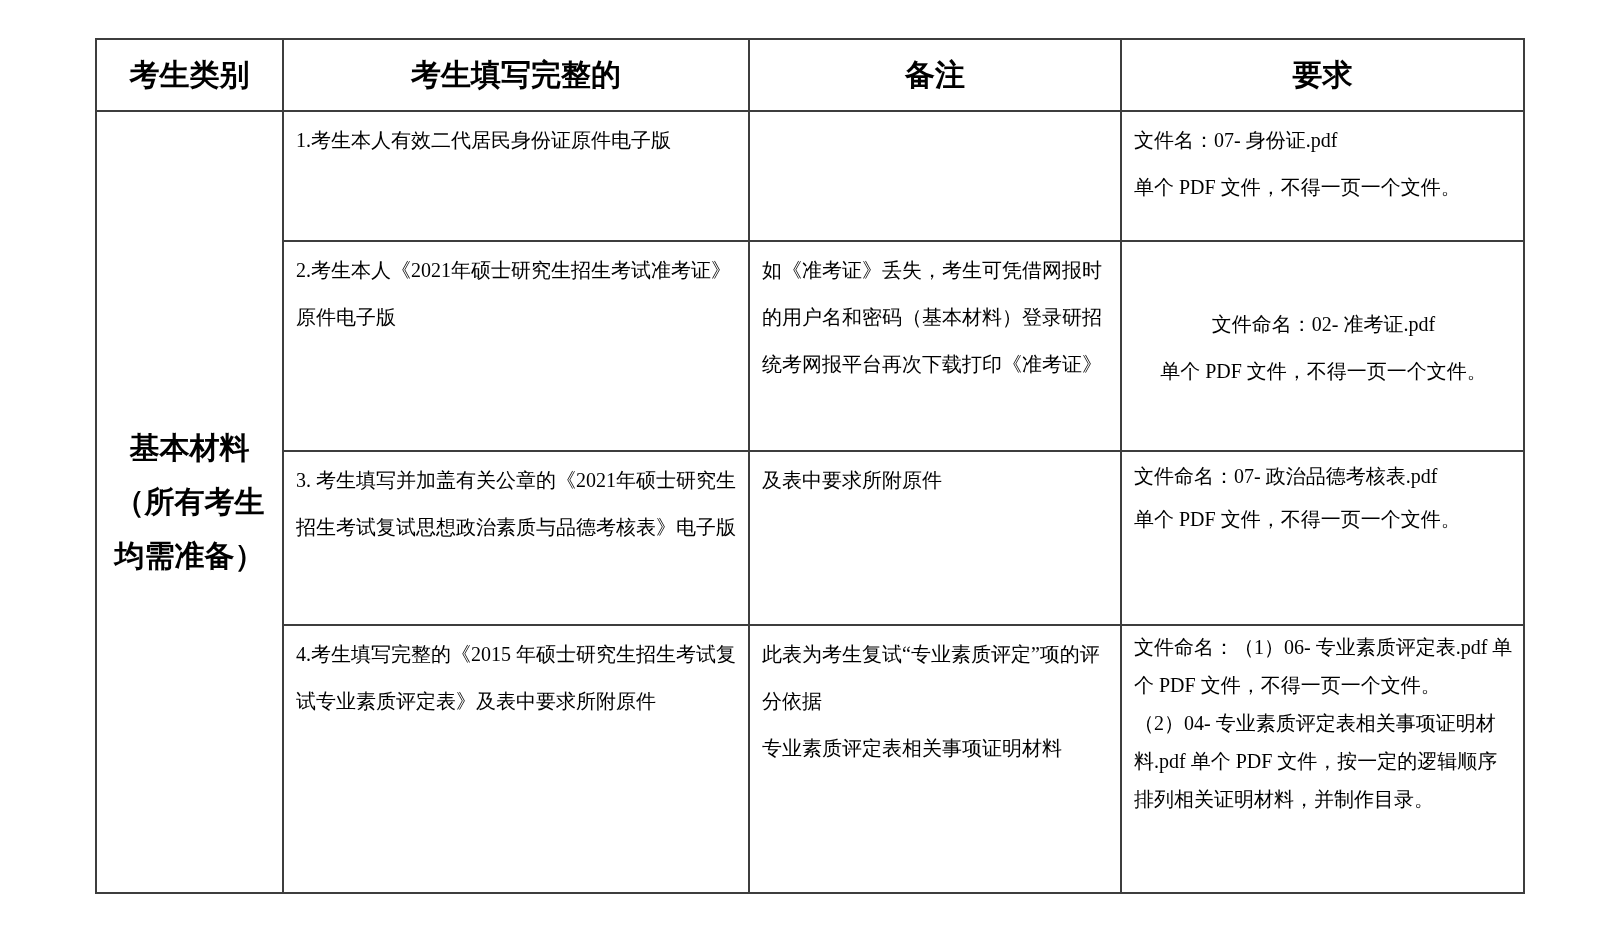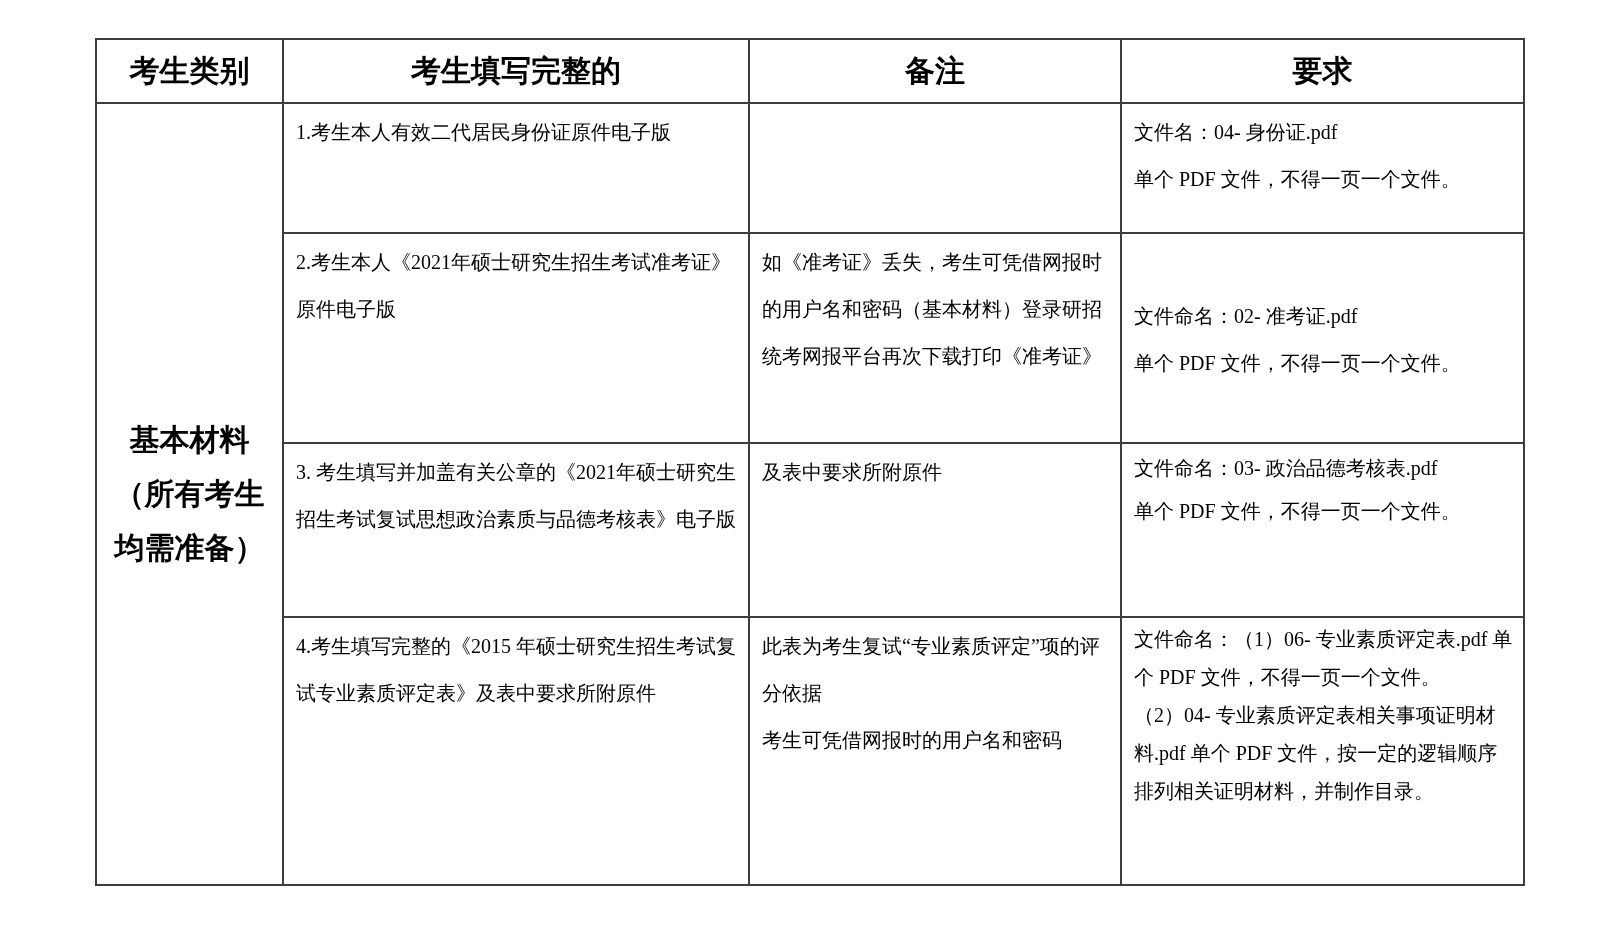--- a/index.html
+++ b/index.html
@@ -33,21 +33,21 @@
     overflow: hidden;
     box-sizing: border-box;
   }
   .doc-table th {
     font-size: 30px;
     font-weight: bold;
     text-align: center;
     vertical-align: middle;
     padding: 0;
   }
-  tr.hr  { height: 64px; }
+  tr.hr  { height: 72px; }
   tr.r1  { height: 130px; }
   tr.r2  { height: 210px; }
   tr.r3  { height: 174px; }
   tr.r4  { height: 268px; }
   td.cat {
     font-size: 30px;
     font-weight: bold;
     text-align: center;
     vertical-align: middle;
     white-space: pre-line;
@@ -55,21 +55,21 @@
     padding: 0 4px;
   }
   td.cell {
     font-size: 20px;
     line-height: 47px;
     vertical-align: top;
     text-align: left;
     padding: 5px 10px 2px 12px;
     border-radius: 27px;
   }
-  td.mid { vertical-align: middle; }
+  td.mid { vertical-align: middle; text-align: center; }
   td.req-r3 { line-height: 43px; padding-top: 3px; }
   td.req-r4 { line-height: 38px; padding-top: 2px; }
   .para { margin: 0; }
 </style>
 </head>
 <body>
 
 <div class="page">
   <table class="doc-table">
     <colgroup>
@@ -88,21 +88,21 @@
 
       <tr class="r1">
         <td class="cat" rowspan="4">基本材料
 （所有考生
 均需准备）</td>
         <td class="cell">
           <div class="para">1.考生本人有效二代居民身份证原件电子版</div>
         </td>
         <td class="cell"></td>
         <td class="cell">
-          <div class="para">文件名：04- 身份证.pdf</div>
+          <div class="para">文件名：07- 身份证.pdf</div>
           <div class="para">单个 PDF 文件，不得一页一个文件。</div>
         </td>
       </tr>
 
       <tr class="r2">
         <td class="cell">
           <div class="para">2.考生本人《2021年硕士研究生招生考试准考证》原件电子版</div>
         </td>
         <td class="cell">
           <div class="para">如《准考证》丢失，考生可凭借网报时的用户名和密码（基本材料）登录研招统考网报平台再次下载打印《准考证》</div>
@@ -114,32 +114,32 @@
       </tr>
 
       <tr class="r3">
         <td class="cell">
           <div class="para">3. 考生填写并加盖有关公章的《2021年硕士研究生招生考试复试思想政治素质与品德考核表》电子版</div>
         </td>
         <td class="cell">
           <div class="para">及表中要求所附原件</div>
         </td>
         <td class="cell req-r3">
-          <div class="para">文件命名：03- 政治品德考核表.pdf</div>
+          <div class="para">文件命名：07- 政治品德考核表.pdf</div>
           <div class="para">单个 PDF 文件，不得一页一个文件。</div>
         </td>
       </tr>
 
       <tr class="r4">
         <td class="cell">
           <div class="para">4.考生填写完整的《2015 年硕士研究生招生考试复试专业素质评定表》及表中要求所附原件</div>
         </td>
         <td class="cell">
           <div class="para">此表为考生复试“专业素质评定”项的评分依据</div>
-          <div class="para">考生可凭借网报时的用户名和密码</div>
+          <div class="para">专业素质评定表相关事项证明材料</div>
         </td>
         <td class="cell req-r4">
           <div class="para">文件命名：（1）06- 专业素质评定表.pdf 单个 PDF 文件，不得一页一个文件。</div>
           <div class="para">（2）04- 专业素质评定表相关事项证明材料.pdf 单个 PDF 文件，按一定的逻辑顺序排列相关证明材料，并制作目录。</div>
         </td>
       </tr>
     </tbody>
   </table>
 </div>
 

